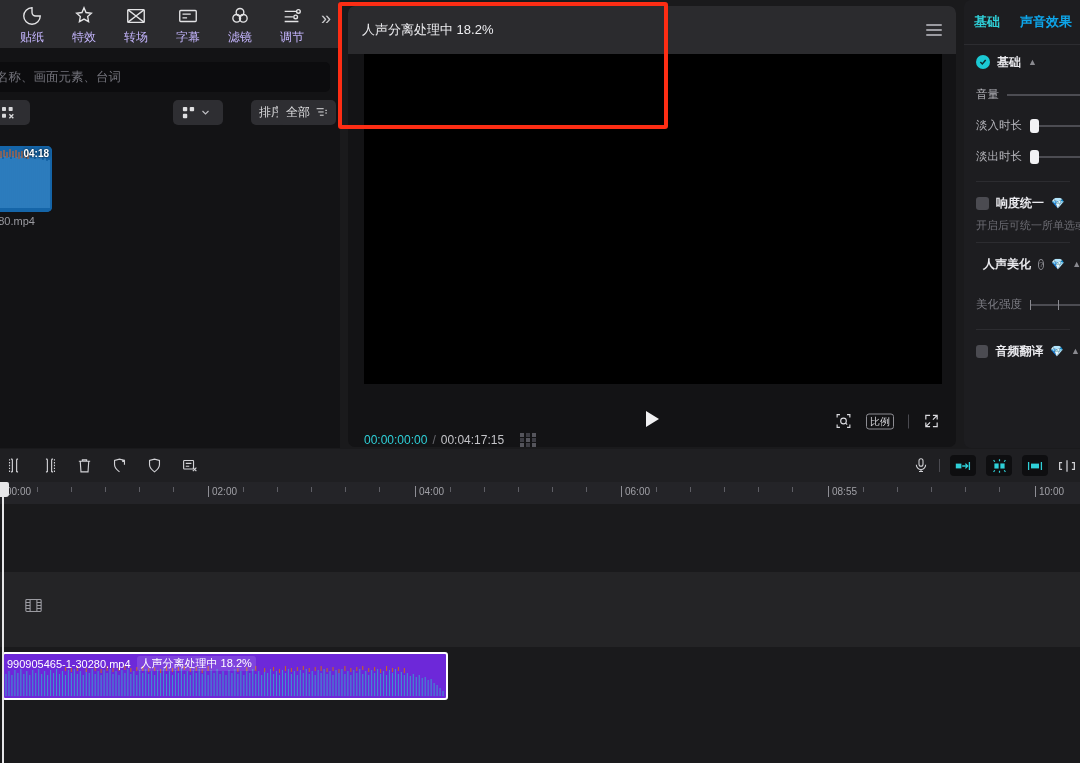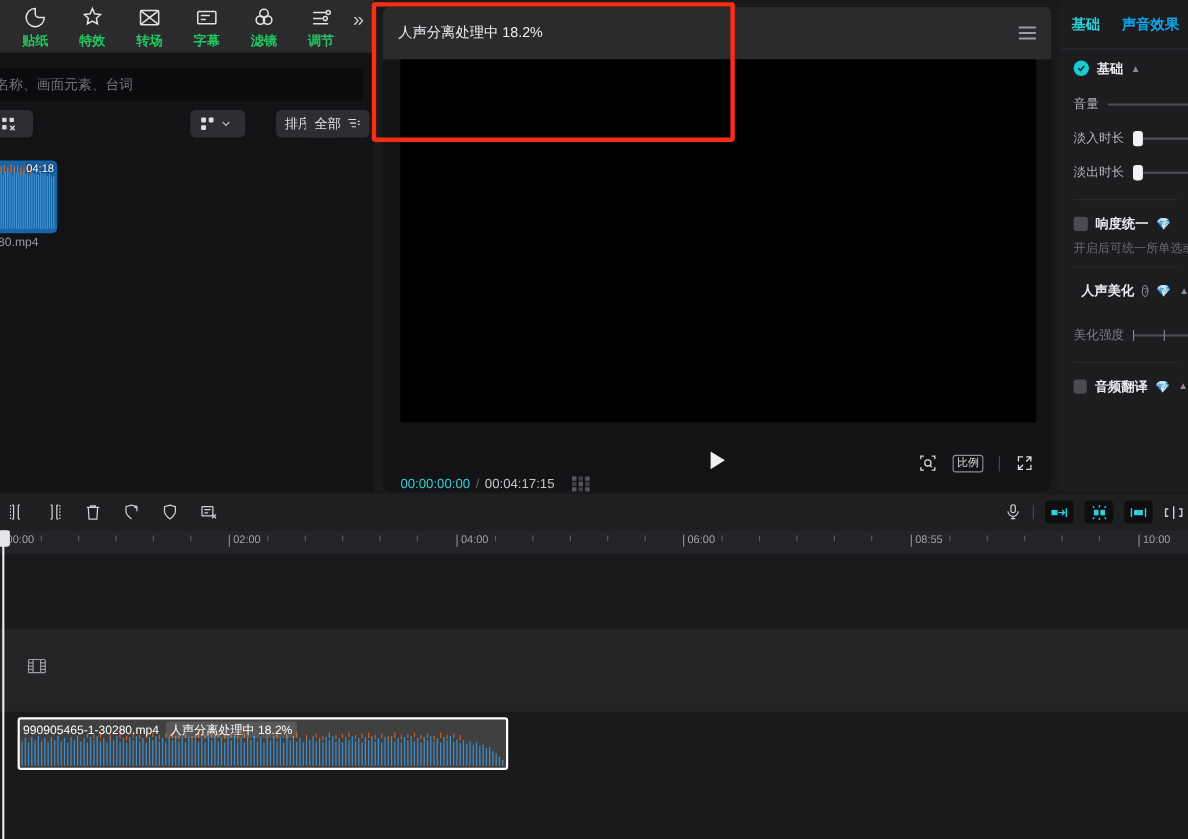--- a/index.html
+++ b/index.html
@@ -17,21 +17,21 @@
     position: absolute; left: 0; top: 0; width: 340px; height: 48px;
     background: #2b2b2e;
     display: flex; align-items: center; justify-content: space-around;
     padding: 0 6px;
   }
   .tool-item {
     display: flex; flex-direction: column; align-items: center;
     gap: 3px; width: 46px; cursor: pointer;
   }
   .tool-item .ti-icon { width: 22px; height: 22px; display: block; }
-  .tool-item .ti-label { font-size: 12px; color: #22c55e; line-height: 14px; white-space: nowrap; font-weight: bold; }
+  .tool-item .ti-label { font-size: 12px; color: #c4b5fd; line-height: 14px; white-space: nowrap; }
   .chev-more { font-size: 18px; color: #c9c9cc; cursor: pointer; padding-bottom: 12px; }
 
   
   .left-panel {
     position: absolute; left: 0; top: 48px; width: 340px; height: 400px;
     background: #131315;
   }
   .search-box {
     position: absolute; left: -14px; top: 14px; width: 344px; height: 30px;
     background: #0c0c0e; border-radius: 5px;
@@ -51,21 +51,21 @@
   .lp-sort  { left: 219px; top: 0; margin-left: 32px; }
   .lp-filter{ left: 278px; top: 0; }
 
   .media-card {
     position: absolute; left: -14px; top: 98px; width: 66px; height: 66px;
     border-radius: 5px; overflow: hidden; background: #1565a8; cursor: pointer;
   }
   .media-wave { position: absolute; inset: 0; }
   .media-dur {
     position: absolute; right: 3px; top: 2px; font-size: 10px;
-    color: #fff; font-weight: normal; text-shadow: 0 0 3px #000;
+    color: #fff; font-weight: bold; text-shadow: 0 0 3px #000;
   }
   .media-name {
     position: absolute; left: -14px; top: 167px; width: 80px;
     font-size: 11px; color: #9a9aa0; white-space: nowrap;
   }
 
   
   .preview {
     position: absolute; left: 348px; top: 6px; width: 608px; height: 441px;
     background: #131315; border-radius: 7px; overflow: hidden;
@@ -160,22 +160,22 @@
   }
   .tick-lbl { position: absolute; top: 4px; font-size: 10px; color: #a0a0a6; white-space: nowrap; }
   .tick-maj { position: absolute; top: 4px; width: 1px; height: 11px; background: #8e8e95; }
   .tick-min { position: absolute; top: 5px; width: 1px; height: 5px; background: #5e5e65; }
   .tl-tracks { position: absolute; left: 0; top: 55px; width: 100%; height: 259px; background: #1a1a1c; }
   .track-video {
     position: absolute; left: 0; top: 68px; width: 100%; height: 75px; background: #242426;
   }
   .film-ic { position: absolute; left: 25px; top: 26px; }
   .audio-clip {
-    position: absolute; left: 16px; top: 148px; width: 446px; height: 48px;
-    background: #404040; border: 2px solid #ffffff; border-radius: 3px; overflow: hidden;
+    position: absolute; left: 2px; top: 148px; width: 446px; height: 48px;
+    background: #6d28d9; border: 2px solid #ffffff; border-radius: 3px; overflow: hidden;
   }
   .ac-labels { position: absolute; left: 3px; top: 2px; display: flex; align-items: center; gap: 6px; z-index: 3; }
   .ac-name { font-size: 11px; color: #ffffff; white-space: nowrap; }
   .ac-badge {
     font-size: 11px; color: #ffffff; background: rgba(255,255,255,0.13);
     border-radius: 3px; padding: 0 4px; white-space: nowrap;
   }
   .ac-wave { position: absolute; left: 0; bottom: 0; width: 100%; height: 34px; }
   .playhead { position: absolute; left: 2px; top: 33px; width: 2px; height: 281px; background: #e6e6e8; z-index: 20; }
   .playhead-knob {

